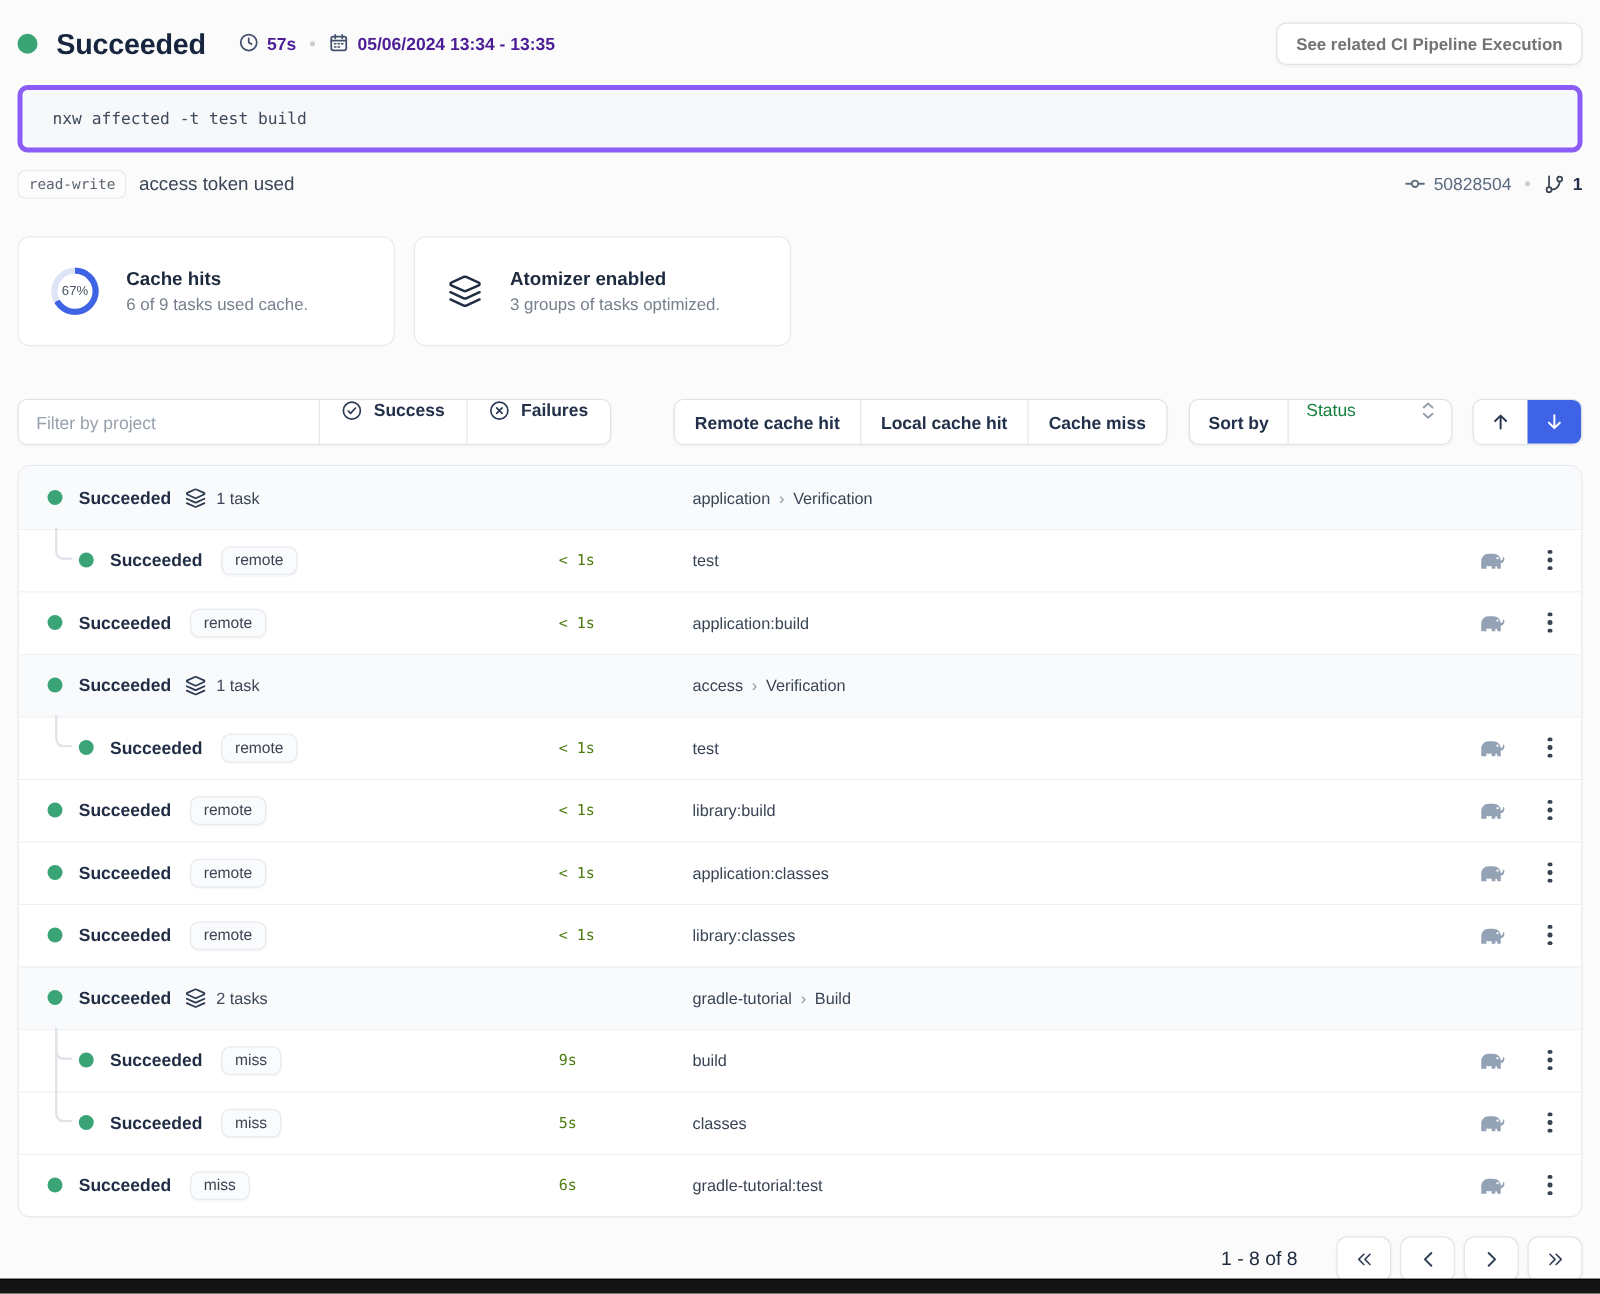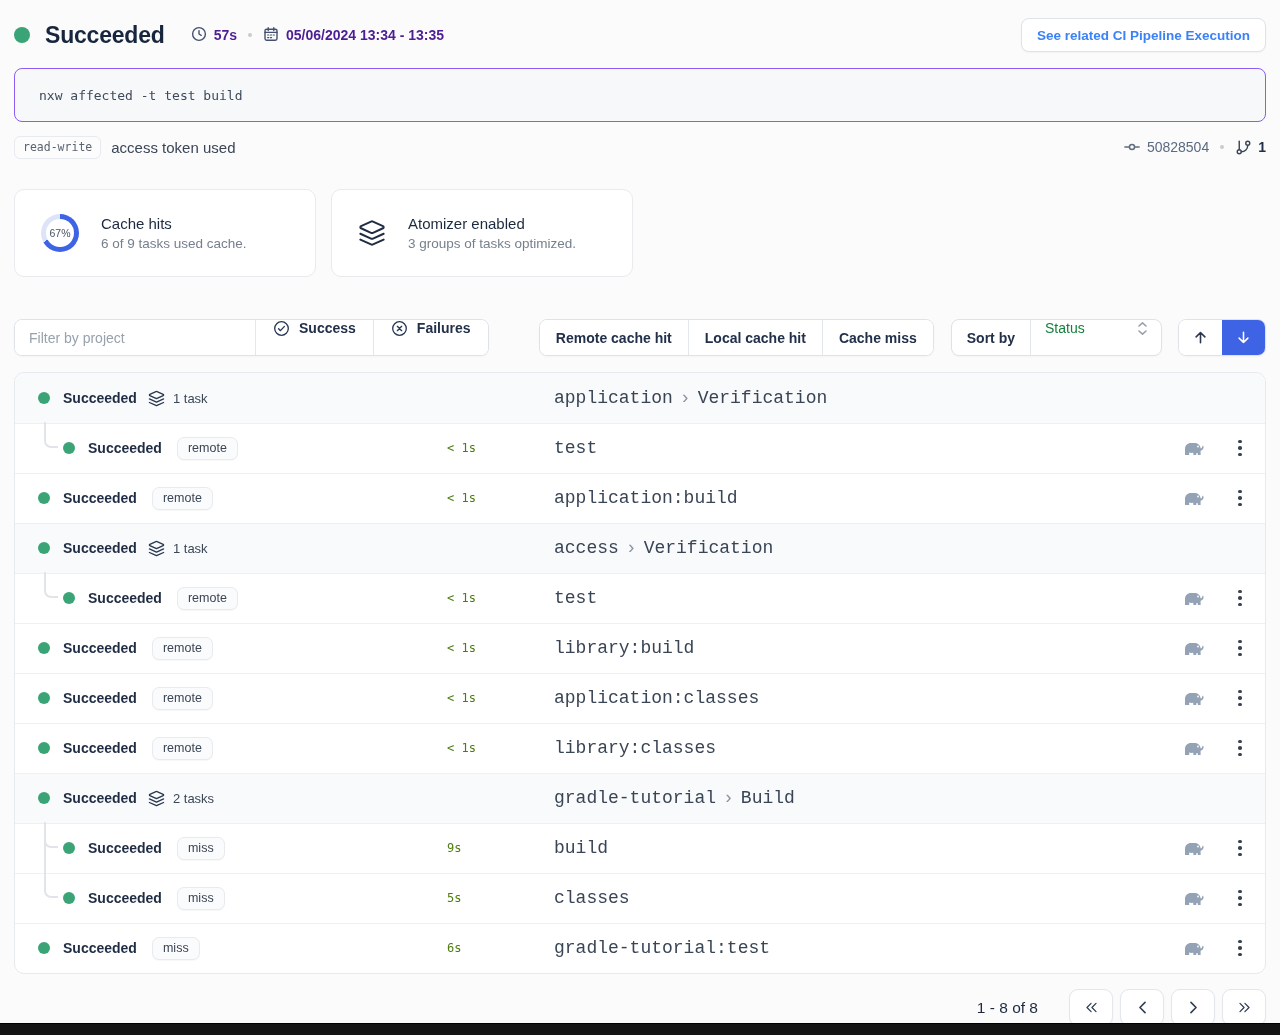--- a/index.html
+++ b/index.html
@@ -14,25 +14,25 @@
   .page { padding:16px 14px 0 14px; }
 
   
   .header { display:flex; align-items:center; height:38px; }
   .status-dot-lg { width:16px; height:16px; border-radius:50%; background:#3BA476; flex-shrink:0; }
   .page-title { font-size:23px; font-weight:700; color:#17263e; margin-left:15px; letter-spacing:-0.2px; }
   .hmeta { display:flex; align-items:center; gap:7px; margin-left:26px; font-size:14px; font-weight:700; color:#4c1d95; }
   .hmeta.date { margin-left:0; }
   .sep-dot { width:4px; height:4px; border-radius:50%; background:#c7ccd3; margin:0 11px; }
   .cta-button { margin-left:auto; height:34px; display:flex; align-items:center; padding:0 15px; background:#fff;
-    border:1px solid #dfe3e8; border-radius:8px; font-size:13.5px; font-weight:700; color:#3b82f6;
+    border:1px solid #dfe3e8; border-radius:8px; font-size:13.5px; font-weight:700; color:#737373;
     box-shadow:0 1px 2px rgba(16,24,40,.04); cursor:pointer; }
 
   
-  .command-box { margin-top:14px; height:54px; background:#f7f8fa; border:1px solid #8b5cf6; border-radius:8px;
+  .command-box { margin-top:14px; height:54px; background:#f7f8fa; border:4px solid #8b5cf6; border-radius:8px;
     display:flex; align-items:center; padding:0 24px; font-family:"DejaVu Sans Mono", monospace;
     font-size:13px; color:#3e4a5b; }
 
   
   .token-row { margin-top:13px; height:24px; display:flex; align-items:center; }
   .token-badge { font-family:"DejaVu Sans Mono", monospace; font-size:11.5px; color:#5b6470; background:#fcfcfd;
     border:1px solid #e7eaee; border-radius:6px; padding:3px 8px 4px; }
   .token-text { margin-left:10px; font-size:15px; color:#3a4556; }
   .meta-right { margin-left:auto; display:flex; align-items:center; }
   .meta-right .icon { display:flex; align-items:center; }
@@ -40,21 +40,21 @@
   .branch-count { font-size:14px; font-weight:700; color:#22304a; margin-left:6px; }
 
   
   .cards { margin-top:30px; display:flex; gap:15px; }
   .card { width:302px; height:88px; background:#fff; border:1px solid #e8eaee; border-radius:10px;
     display:flex; align-items:center; padding:0 26px; gap:22px; }
   .ring { width:38px; height:38px; border-radius:50%; position:relative; flex-shrink:0;
     background:conic-gradient(#3E63E5 0 67%, #DDE4F7 0); display:flex; align-items:center; justify-content:center; }
   .ring::before { content:""; position:absolute; inset:5px; background:#fff; border-radius:50%; }
   .ring-label { position:relative; font-size:10.5px; color:#495362; }
-  .card-title { font-size:15px; font-weight:400; color:#1d2a3e; margin-bottom:4px; }
+  .card-title { font-size:15px; font-weight:700; color:#1d2a3e; margin-bottom:4px; }
   .card-sub { font-size:13.5px; color:#76808d; }
   .layers-lg { display:flex; align-items:center; flex-shrink:0; }
 
   
   .filter-row { margin-top:42px; display:flex; align-items:stretch; height:37px; }
   .filter-group { display:flex; border:1px solid #dfe3e8; border-radius:8px; background:#fff; overflow:hidden;
     box-shadow:0 1px 2px rgba(16,24,40,.03); }
   .filter-input { width:240px; border:none; outline:none; padding:0 14px; font-size:14px; color:#1d4ed8;
     font-family:"Liberation Sans", sans-serif; background:#fff; }
   .filter-input::placeholder { color:#98a1ac; }
@@ -83,21 +83,21 @@
   .row.group { background:#f9fafb; }
   .row-left { display:flex; align-items:center; width:432px; padding-left:23px; flex-shrink:0; }
   .row.child .row-left { padding-left:48px; }
   .status-dot-sm { width:12px; height:12px; border-radius:50%; background:#3BA476; margin-right:13px; flex-shrink:0; }
   .status-label { font-size:14px; font-weight:700; color:#1f2c44; }
   .layers-sm { margin-left:11px; display:flex; align-items:center; }
   .task-count { margin-left:8px; font-size:13px; color:#3c4757; }
   .badge { margin-left:15px; font-size:12.5px; color:#3c4553; background:#fafbfc; border:1px solid #e7eaee;
     border-radius:7px; padding:3px 10px 4px; box-shadow:0 1px 1px rgba(16,24,40,.03); }
   .duration { width:107px; flex-shrink:0; font-family:"DejaVu Sans Mono", monospace; font-size:12px; color:#4d7c0f; }
-  .name { flex:1; font-family:Liberation Mono, monospace; font-size:18px; color:#394555; overflow:hidden;
+  .name { flex:1; font-family:Liberation Sans, sans-serif; font-size:13px; color:#394555; overflow:hidden;
     white-space:nowrap; }
   .path-chevron { color:#8b95a2; margin:0 7px; }
   .row-icons { width:82px; flex-shrink:0; display:flex; align-items:center; }
   .gradle { display:flex; align-items:center; cursor:pointer; }
   .kebab { margin-left:29px; display:flex; flex-direction:column; gap:3px; cursor:pointer; padding:4px; }
   .kebab i { width:3.5px; height:3.5px; border-radius:50%; background:#3a4350; }
   .connector { position:absolute; left:29px; top:-1px; width:14px; height:26px;
     border-left:2px solid #e1e5ea; border-bottom:2px solid #e1e5ea; border-bottom-left-radius:7px; }
   .vline { position:absolute; left:29px; top:0; bottom:0; border-left:2px solid #e1e5ea; }
 

